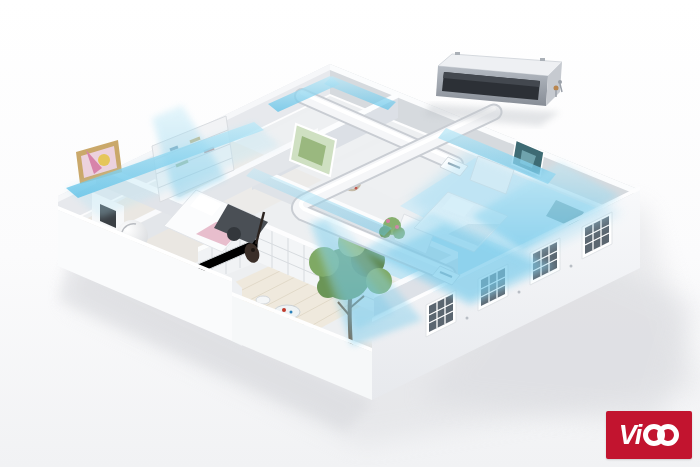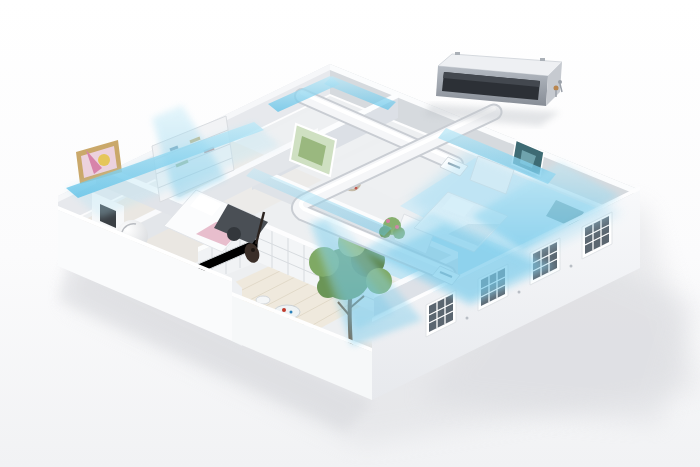--- a/index.html
+++ b/index.html
@@ -295,13 +295,18 @@
       <path d="M548,76 L562,62 L560,92 L546,106 Z" fill="#c6cad0"></path>
       <circle cx="556" cy="88" r="2.5" fill="#b9864f"></circle>
       <circle cx="560" cy="82" r="2" fill="#9aa0a8"></circle>
       <path d="M556,90 L556,97 M560,84 L562,92" stroke="#9aa0a8" stroke-width="1.5"></path>
       <rect x="455" y="52" width="5" height="3" fill="#aab0b7"></rect>
       <rect x="540" y="58" width="5" height="3" fill="#aab0b7"></rect>
     </g>
   </g>
 </svg>
 
+<div class="logo">
+  <span class="logo-v">Vi</span>
+  <span class="ring"></span>
+  <span class="ring ring2"></span>
 </div>
+</div>
 
 </body></html>

